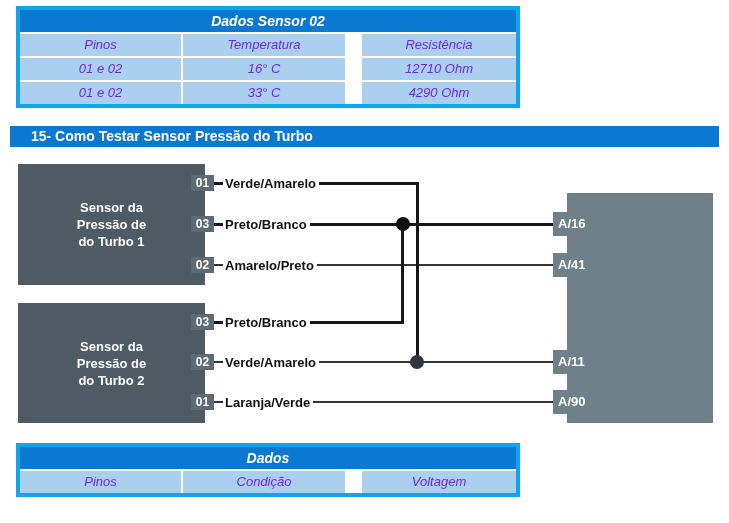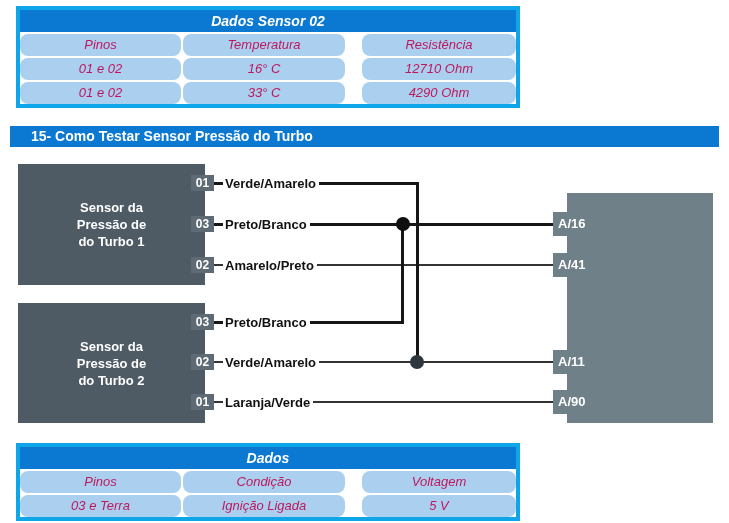--- a/index.html
+++ b/index.html
@@ -3,21 +3,21 @@
 <meta charset="utf-8">
 <style>
   html,body{margin:0;padding:0;background:#ffffff;}
   body{font-family:"Liberation Sans","DejaVu Sans",sans-serif;}
   #page{position:relative;width:729px;height:523px;background:#fff;overflow:hidden;}
 
   
   .dtable{position:absolute;left:16px;width:504px;border:4px solid #0ea5e9;background:#fff;box-sizing:border-box;font-style:italic;}
   .t-title{background:#0b78d2;color:#fff;font-weight:bold;font-size:14px;height:22px;line-height:22px;text-align:center;}
   .t-row{display:flex;margin-top:2px;}
-  .t-cell{background:#abd0ef;color:#be185d;font-size:13px;height:22px;line-height:22px;text-align:center;border-radius:8px;}
+  .t-cell{background:#abd0ef;color:#6d28d9;font-size:13px;height:22px;line-height:22px;text-align:center;}
   .t-cell.c1{width:161px;}
   .t-cell.c2{width:162px;margin-left:2px;}
   .t-cell.c3{flex:1;margin-left:17px;}
   .t-head .t-cell{font-size:13px;}
 
   
   .section-bar{position:absolute;left:10px;top:126px;width:709px;height:21px;background:#0b78d2;
     color:#fff;font-weight:bold;font-size:14px;line-height:21px;padding-left:21px;box-sizing:border-box;}
 
   
@@ -126,20 +126,15 @@
     <div class="ecu-tab" style="top:390px;">A/90</div>
   </div>
 
   <div class="dtable" style="top:443px;">
     <div class="t-title">Dados</div>
     <div class="t-row t-head">
       <div class="t-cell c1">Pinos</div>
       <div class="t-cell c2">Condição</div>
       <div class="t-cell c3">Voltagem</div>
     </div>
-    <div class="t-row">
-      <div class="t-cell c1">03 e Terra</div>
-      <div class="t-cell c2">Ignição Ligada</div>
-      <div class="t-cell c3">5 V</div>
-    </div>
   </div>
 
 </div>
 
 </body></html>

